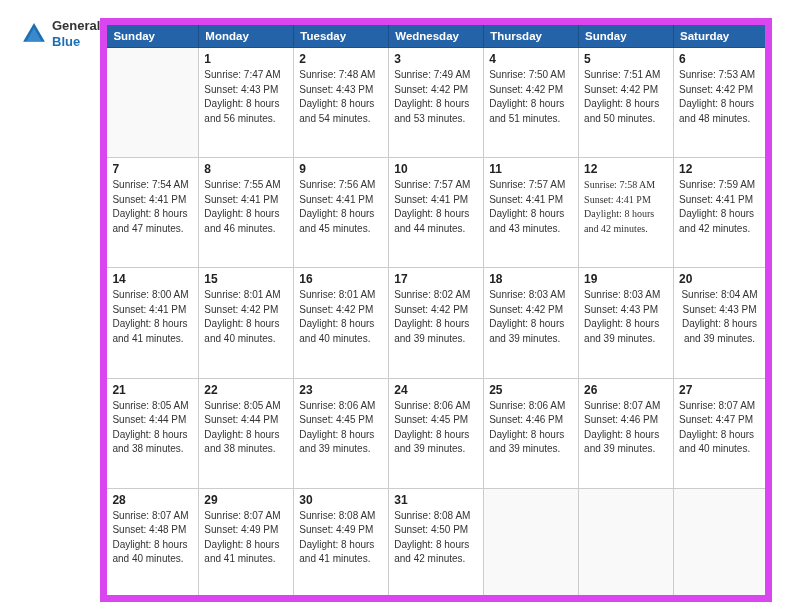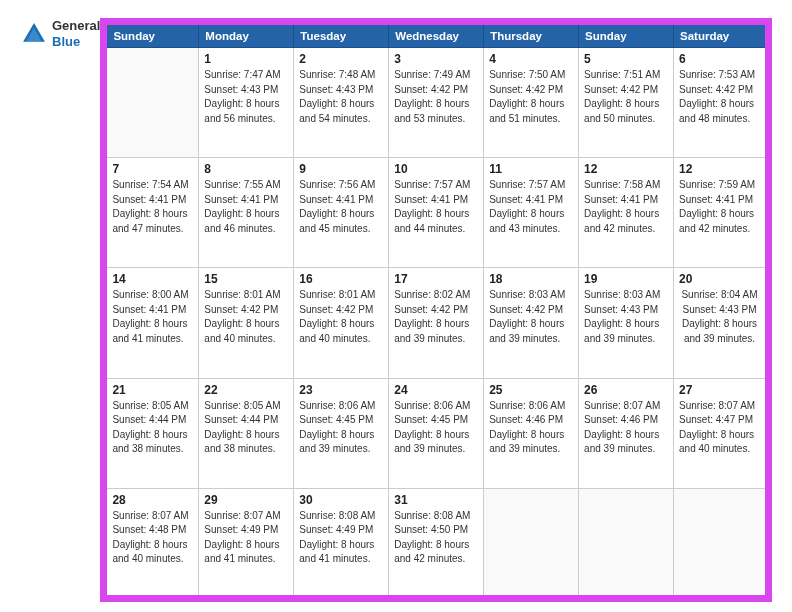--- a/index.html
+++ b/index.html
@@ -201,21 +201,21 @@
           </td>
           <td>
             <div class="day-number">11</div>
             <div class="cell-info" style="white-space: pre-line;">Sunrise: 7:57 AM
 Sunset: 4:41 PM
 Daylight: 8 hours
 and 43 minutes.</div>
           </td>
           <td>
             <div class="day-number">12</div>
-            <div class="cell-info" style="white-space: pre-line;">Sunrise: 7:58 AM
+            <div class="cell-info" style="white-space: pre-line; font-family: Liberation Serif, serif;">Sunrise: 7:58 AM
 Sunset: 4:41 PM
 Daylight: 8 hours
 and 42 minutes.</div>
           </td>
           <td>
             <div class="day-number">12</div>
             <div class="cell-info" style="white-space: pre-line;">Sunrise: 7:59 AM
 Sunset: 4:41 PM
 Daylight: 8 hours
 and 42 minutes.</div>

